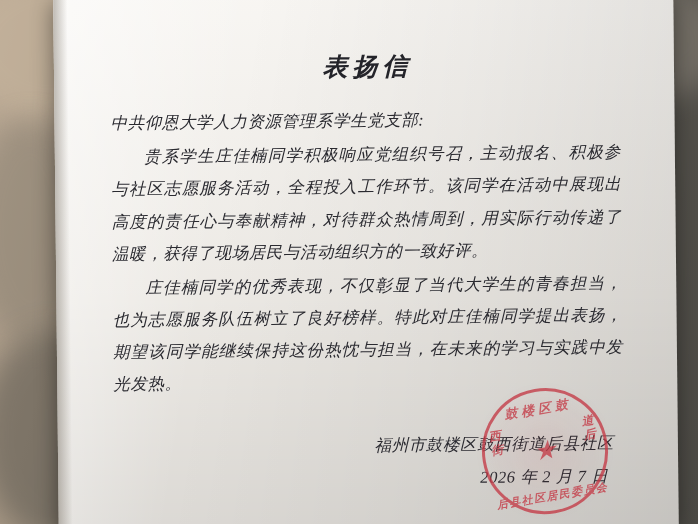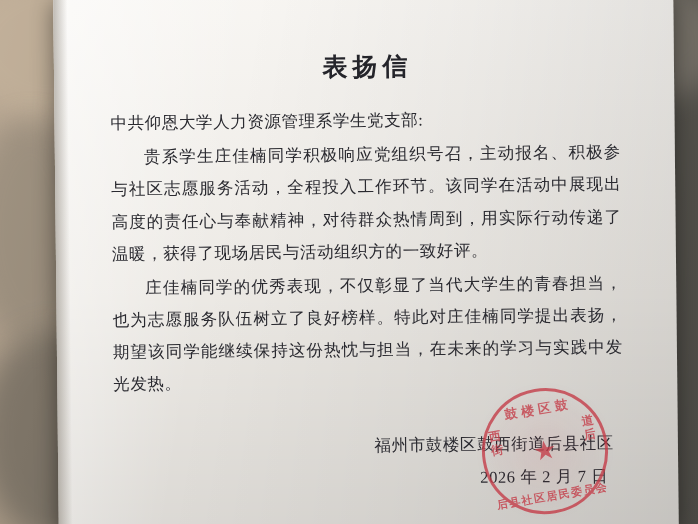--- a/index.html
+++ b/index.html
@@ -12,20 +12,21 @@
     overflow: hidden;
     background: #6d6a63;
     font-family: "Liberation Serif", serif;
   }
   #scene {
     position: relative;
     width: 698px;
     height: 524px;
     overflow: hidden;
     background: linear-gradient(105deg, #b9a894 0%, #a59683 18%, #6f6b62 42%, #58554e 70%, #4c4a45 100%);
+    font-style: italic;
   }
   
   .bg-blob {
     position: absolute;
     border-radius: 50%;
     filter: blur(14px);
     opacity: 0.55;
   }
   .blob-a { left: -40px; top: -30px; width: 180px; height: 150px; background: #c9b79f; }
   .blob-b { left: -30px; top: 120px; width: 120px; height: 220px; background: #8d8374; }

